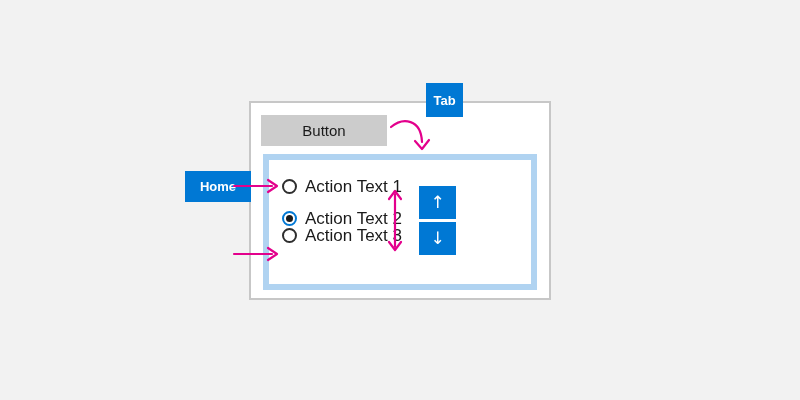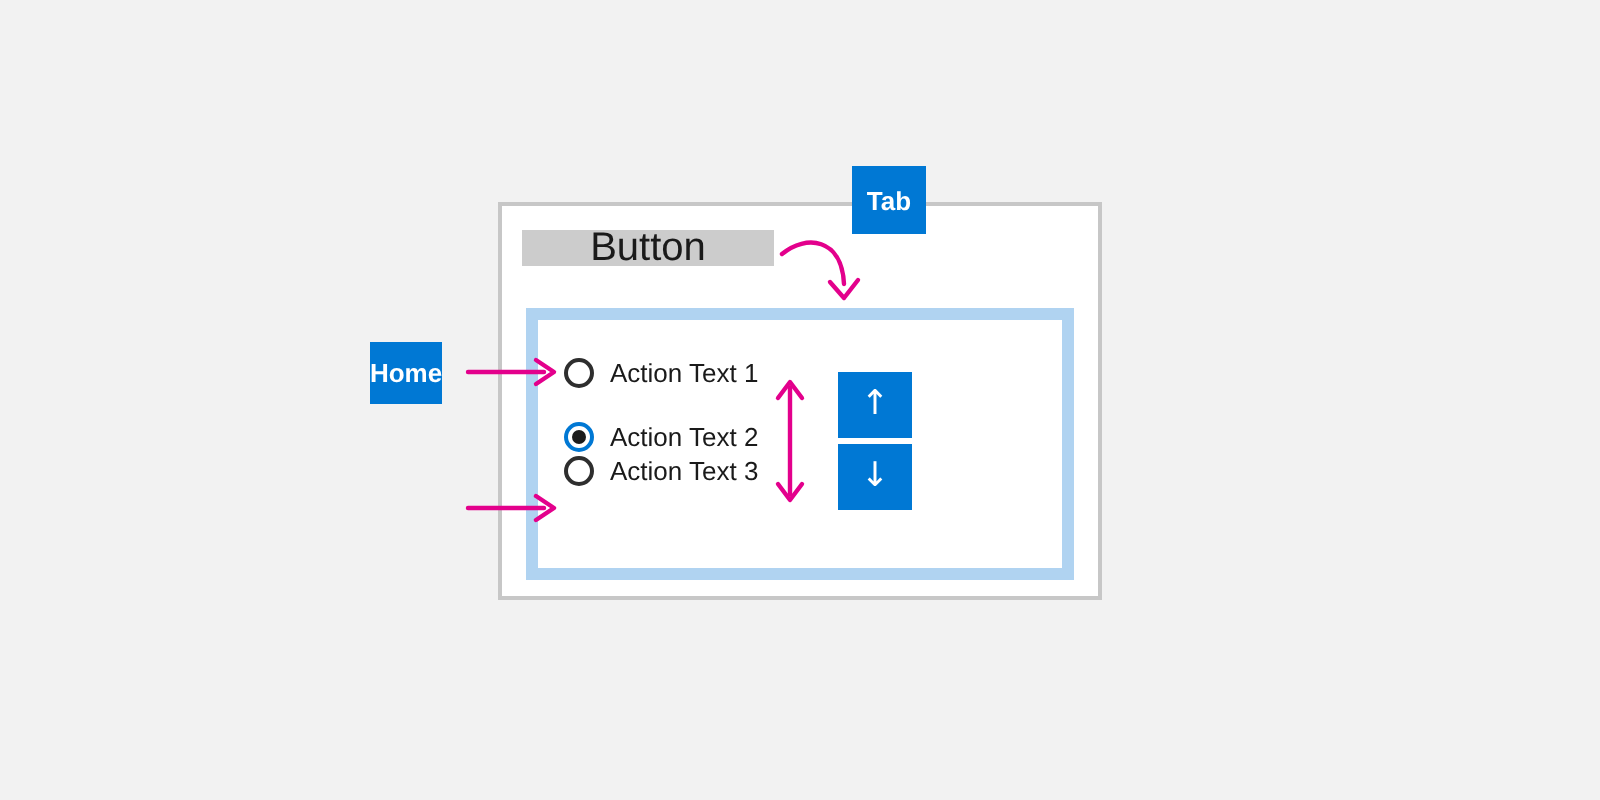--- a/index.html
+++ b/index.html
@@ -15,38 +15,38 @@
     position: absolute;
     left: 249px; top: 101px;
     width: 302px; height: 199px;
     background: #ffffff;
     border: 2px solid var(--window_border, #c7c7c7);
     box-sizing: border-box;
   }
   .gray-button {
     position: absolute;
     left: 261px; top: 115px;
-    width: 126px; height: 18px;
+    width: 126px; height: 31px;
     background: var(--button_gray, #cccccc);
     color: var(--text, #1a1a1a);
-    font-size: 20px;
+    font-size: 15px;
     display: flex; align-items: center; justify-content: center;
     z-index: 2;
   }
   .key-box {
     position: absolute;
     background: var(--blue, #0078d4);
     color: #ffffff;
     font-size: 13px;
     font-weight: bold;
     display: flex; align-items: center; justify-content: center;
     z-index: 6;
   }
   .key-tab  { left: 426px; top: 83px;  width: 37px; height: 34px; }
-  .key-home { left: 185px; top: 171px; width: 36px; height: 31px; }
+  .key-home { left: 185px; top: 171px; width: 66px; height: 31px; }
   .key-end  { left: 185px; top: 239px; width: 46px; height: 31px; }
   .list-panel {
     position: absolute;
     left: 263px; top: 154px;
     width: 274px; height: 136px;
     border: 6px solid var(--panel_border, #b0d3f1);
     background: #ffffff;
     box-sizing: border-box;
     z-index: 1;
   }
@@ -70,21 +70,21 @@
   }
   .radio .dot {
     width: 7px; height: 7px;
     border-radius: 50%;
     background: #1c1c1c;
     display: none;
   }
   .radio-row.checked .radio { border-color: var(--blue, #0078d4); }
   .radio-row.checked .radio .dot { display: block; }
   .radio-label {
-    font-size: 13px;
+    font-size: 17px;
     color: var(--text, #1a1a1a);
     white-space: nowrap;
   }
   .key-btn {
     position: absolute;
     left: 419px;
     width: 37px; height: 33px;
     background: var(--blue, #0078d4);
     color: #ffffff;
     display: flex; align-items: center; justify-content: center;

